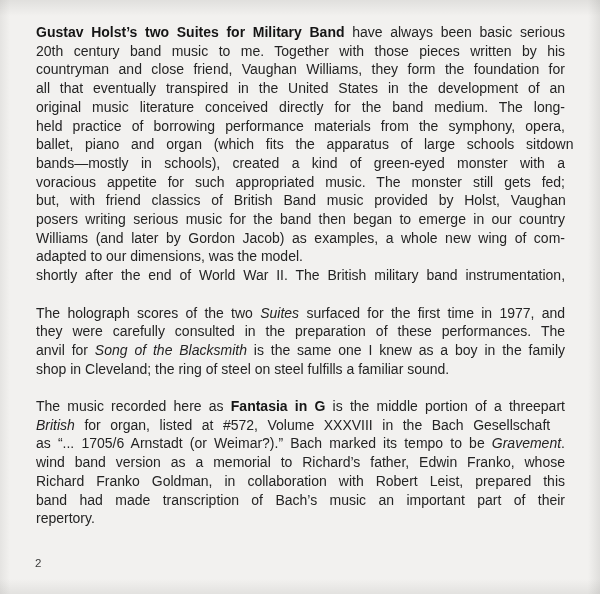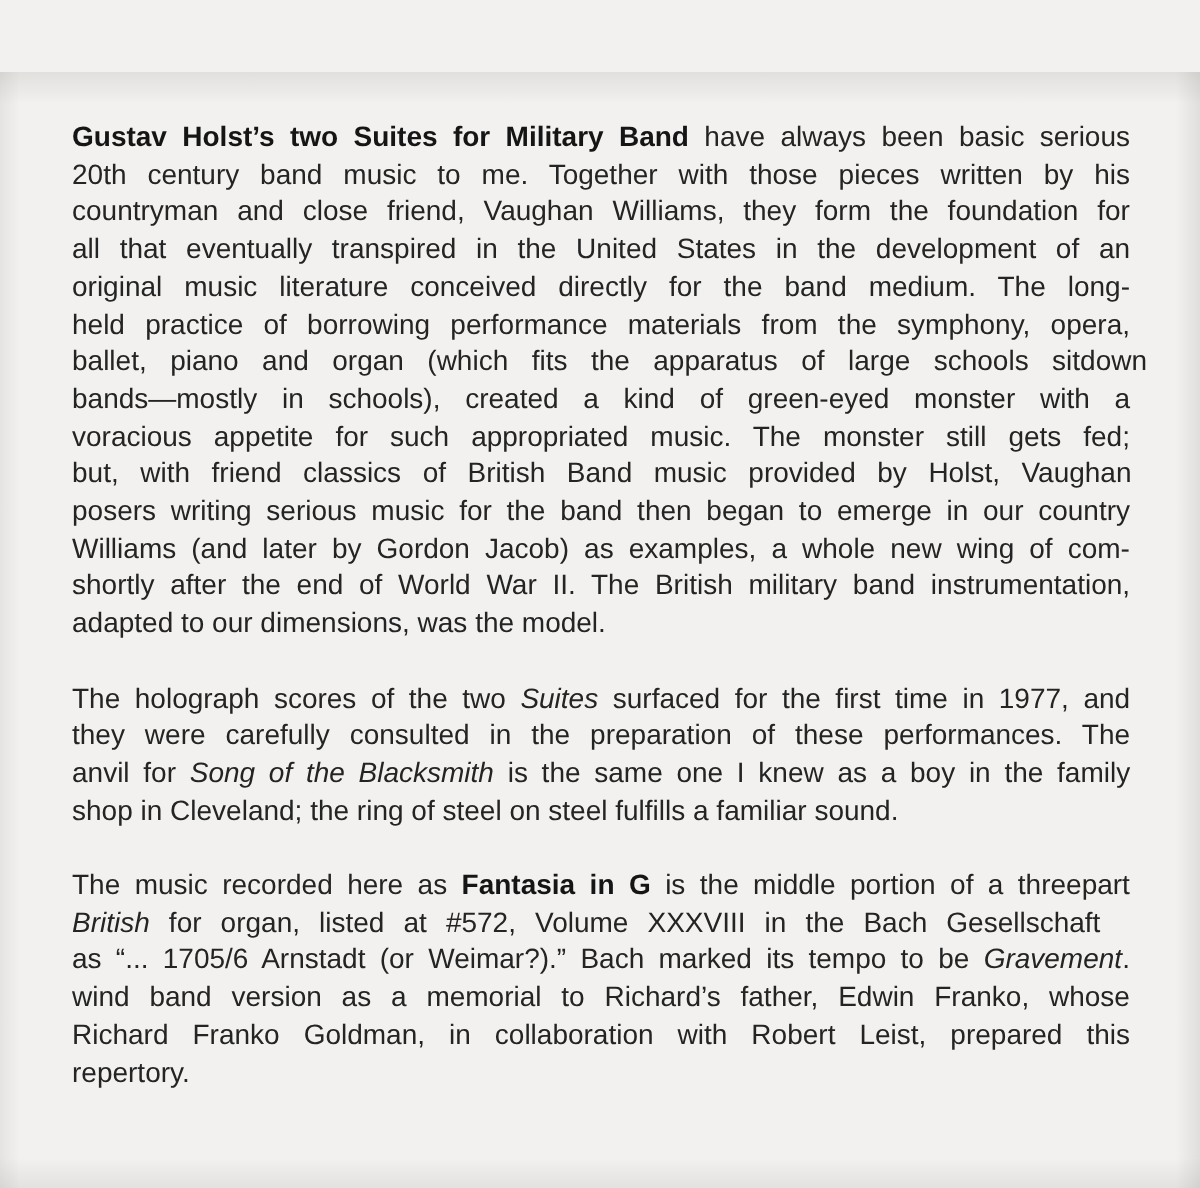--- a/index.html
+++ b/index.html
@@ -3,21 +3,21 @@
 <meta charset="utf-8">
 <style>
   * { margin: 0; padding: 0; box-sizing: border-box; }
   html, body { width: 600px; height: 594px; }
   body {
     background: #f2f1ef;
     font-family: "Liberation Sans", sans-serif;
     position: relative;
     overflow: hidden;
   }
-  .page { position: absolute; inset: 0; margin-top: 36px; }
+  .page { position: absolute; inset: 0; }
   
   .vignette-top    { position:absolute; top:0; left:0; right:0; height:16px;
                      background:linear-gradient(180deg, rgba(70,70,66,0.10), rgba(70,70,66,0)); pointer-events:none; }
   .vignette-left   { position:absolute; top:0; left:0; bottom:0; width:10px;
                      background:linear-gradient(90deg, rgba(70,70,66,0.08), rgba(70,70,66,0)); pointer-events:none; }
   .vignette-right  { position:absolute; top:0; right:0; bottom:0; width:12px;
                      background:linear-gradient(270deg, rgba(70,70,66,0.11), rgba(70,70,66,0)); pointer-events:none; }
   .vignette-bottom { position:absolute; bottom:0; left:0; right:0; height:15px;
                      background:linear-gradient(0deg, rgba(70,70,66,0.09), rgba(70,70,66,0)); pointer-events:none; }
 
@@ -54,35 +54,36 @@
         <div class="line"><span class="line-inner" style="word-spacing: 5.53px;"><span class="seg">countryman and close friend, Vaughan Williams, they form the foundation for</span></span></div>
         <div class="line"><span class="line-inner" style="word-spacing: 5.95px;"><span class="seg">all that eventually transpired in the United States in the development of an</span></span></div>
         <div class="line"><span class="line-inner" style="word-spacing: 7.09px;"><span class="seg">original music literature conceived directly for the band medium. The long-</span></span></div>
         <div class="line"><span class="line-inner" style="word-spacing: 6.24px;"><span class="seg">held practice of borrowing performance materials from the symphony, opera,</span></span></div>
         <div class="line"><span class="line-inner" style="word-spacing: 7.83px;"><span class="seg">ballet, piano and organ (which fits the apparatus of large schools sitdown</span></span></div>
         <div class="line"><span class="line-inner" style="word-spacing: 8.47px;"><span class="seg">bands—mostly in schools), created a kind of green-eyed monster with a</span></span></div>
         <div class="line"><span class="line-inner" style="word-spacing: 7.09px;"><span class="seg">voracious appetite for such appropriated music. The monster still gets fed;</span></span></div>
         <div class="line"><span class="line-inner" style="word-spacing: 6.87px;"><span class="seg">but, with friend classics of British Band music provided by Holst, Vaughan</span></span></div>
         <div class="line"><span class="line-inner" style="word-spacing: 3.46px;"><span class="seg">posers writing serious music for the band then began to emerge in our country</span></span></div>
         <div class="line"><span class="line-inner" style="word-spacing: 3.64px;"><span class="seg">Williams (and later by Gordon Jacob) as examples, a whole new wing of com-</span></span></div>
+        <div class="line last"><span class="line-inner"><span class="seg">adapted to our dimensions, was the model.</span></span></div>
         <div class="line"><span class="line-inner" style="word-spacing: 3.97px;"><span class="seg">shortly after the end of World War II. The British military band instrumentation,</span></span></div>
-        <div class="line last"><span class="line-inner"><span class="seg">adapted to our dimensions, was the model.</span></span></div>
       </div>
       <div class="paragraph">
         <div class="line"><span class="line-inner" style="word-spacing: 3.38px;"><span class="seg">The holograph scores of the two </span><span class="seg italic">Suites</span><span class="seg"> surfaced for the first time in 1977, and</span></span></div>
         <div class="line"><span class="line-inner" style="word-spacing: 6.08px;"><span class="seg">they were carefully consulted in the preparation of these performances. The</span></span></div>
         <div class="line"><span class="line-inner" style="word-spacing: 2.97px;"><span class="seg">anvil for </span><span class="seg italic">Song of the Blacksmith</span><span class="seg"> is the same one I knew as a boy in the family</span></span></div>
         <div class="line last"><span class="line-inner"><span class="seg">shop in Cleveland; the ring of steel on steel fulfills a familiar sound.</span></span></div>
       </div>
       <div class="paragraph">
         <div class="line"><span class="line-inner" style="word-spacing: 3.32px;"><span class="seg">The music recorded here as </span><span class="seg bold">Fantasia in G</span><span class="seg"> is the middle portion of a threepart</span></span></div>
         <div class="line"><span class="line-inner" style="word-spacing: 5.64px;"><span class="seg italic">British</span><span class="seg"> for organ, listed at #572, Volume XXXVIII in the Bach Gesellschaft</span></span></div>
         <div class="line"><span class="line-inner" style="word-spacing: 3.25px;"><span class="seg">as “... 1705/6 Arnstadt (or Weimar?).” Bach marked its tempo to be </span><span class="seg italic">Gravement</span><span class="seg">.</span></span></div>
         <div class="line"><span class="line-inner" style="word-spacing: 6.02px;"><span class="seg">wind band version as a memorial to Richard’s father, Edwin Franko, whose</span></span></div>
         <div class="line"><span class="line-inner" style="word-spacing: 8.11px;"><span class="seg">Richard Franko Goldman, in collaboration with Robert Leist, prepared this</span></span></div>
+        <div class="line"><span class="line-inner" style="word-spacing: 8.5px;"><span class="seg">band had made transcription of Bach’s music an important part of their</span></span></div>
         <div class="line last"><span class="line-inner"><span class="seg">repertory.</span></span></div>
       </div>
     </div>
   <div class="page-number">2</div>
   <div class="vignette-top"></div>
   <div class="vignette-left"></div>
   <div class="vignette-right"></div>
   <div class="vignette-bottom"></div>
 </div>
 

